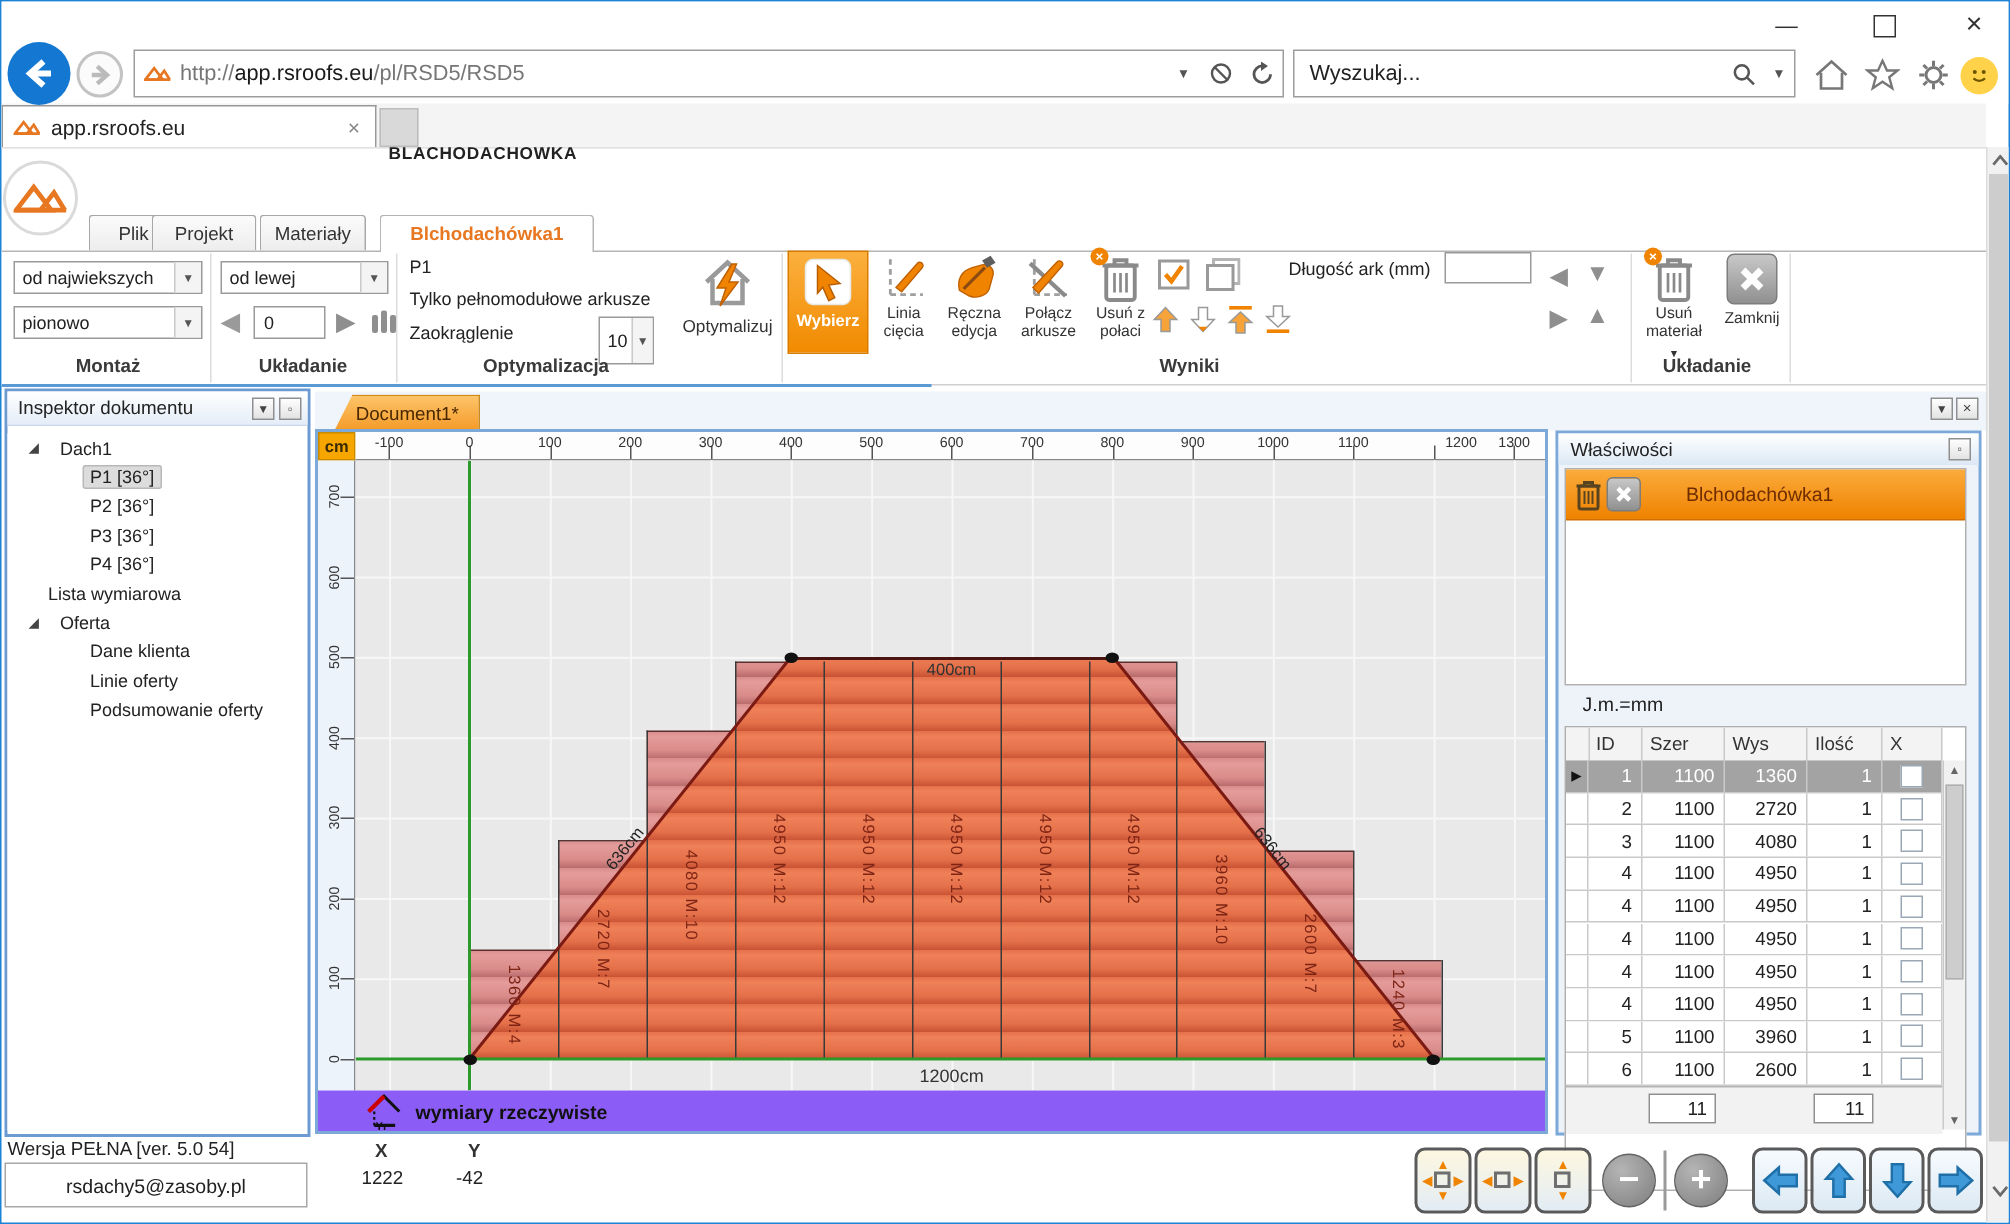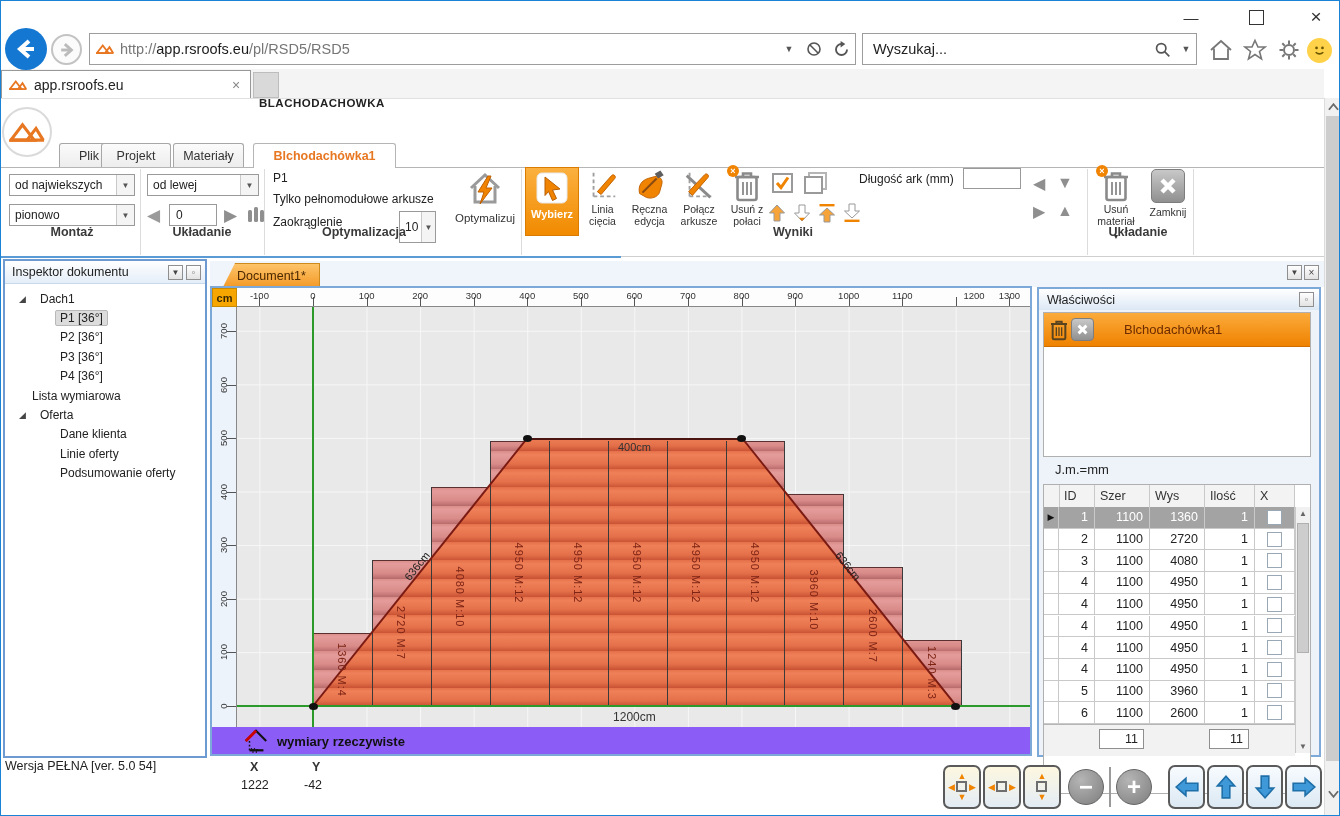--- a/index.html
+++ b/index.html
@@ -9,21 +9,21 @@
   .abs{position:absolute;}
   .flex{display:flex;align-items:center;}
   .sel{border:1px solid #9a9a9a;background:#fff;font-size:12px;display:flex;align-items:center;box-sizing:border-box;}
   .sel .txt{flex:1;padding-left:5px;white-space:nowrap;overflow:hidden;}
   .sel .dd{width:17px;align-self:stretch;border-left:1px solid #c9c9c9;display:flex;align-items:center;justify-content:center;font-size:8px;color:#555;background:#f4f4f4;}
   .rtab{position:absolute;top:142px;height:24px;background:linear-gradient(#fbfbfb,#ededed);
         border:1px solid #a7a7a7;border-bottom:none;border-radius:3px 3px 0 0;
         font-size:12.5px;display:flex;align-items:center;justify-content:center;box-sizing:border-box;color:#333;}
   .rtab.active{background:#fff;color:#e87722;height:25px;z-index:3;font-weight:bold;border-color:#b5b5b5;}
   .gsep{position:absolute;top:168px;height:86px;width:1px;background:#dcdcdc;}
-  .glabel{position:absolute;top:224px;font-size:12.5px;font-weight:bold;color:#3a3a3a;transform:translateX(-50%);}
+  .glabel{position:absolute;top:236px;font-size:12.5px;font-weight:bold;color:#3a3a3a;transform:translateX(-50%);}
   .ribbtn{position:absolute;top:166px;height:68px;display:flex;flex-direction:column;align-items:center;font-size:10.5px;line-height:12px;text-align:center;color:#333;cursor:default;}
   .ribbtn .ic{margin-top:2px;}
   .smallbtn{position:absolute;width:15px;height:15px;background:linear-gradient(#fefefe,#e3e3e3);border:1px solid #8f8f8f;
             display:flex;align-items:center;justify-content:center;font-size:8px;color:#444;box-sizing:border-box;}
   .treeitem{height:19.4px;display:flex;align-items:center;font-size:12px;white-space:nowrap;}
   .treeitem .lbl{padding:1px 5px;border-radius:2px;}
   .treeitem.selected .lbl{background:#dcdcdc;border:1px solid #b8b8b8;padding:0 4px;}
   .cell{position:absolute;top:0;height:100%;box-sizing:border-box;border-right:1px solid #c9c9c9;
         font-size:12.5px;display:flex;align-items:center;}
   .num{justify-content:flex-end;padding-right:6px;}
@@ -373,20 +373,21 @@
       </div>
       <div class="treeitem" style="padding-left: 50px;">
         <span class="lbl">Linie oferty</span>
       </div>
       <div class="treeitem" style="padding-left: 50px;">
         <span class="lbl">Podsumowanie oferty</span>
       </div>
     </div>
 
   <div class="abs" style="left:4px;top:758px;font-size:12.5px;color:#222;">Wersja PEŁNA [ver. 5.0 54]</div>
+  <div class="abs flex" style="left:2px;top:774px;width:202px;height:30px;border:1px solid #a8a8a8;background:#fff;justify-content:center;font-size:13px;box-sizing:border-box;">rsdachy5@zasoby.pl</div>
 
   <div class="abs" style="left:209px;top:260px;width:1114px;height:26px;background:#f0f5fb;"></div>
   <div class="abs flex" style="left:222px;top:262px;width:97px;height:24px;background:linear-gradient(#fdc469,#f49a28);border:1px solid #cf8a1c;border-bottom:none;box-sizing:border-box;clip-path:polygon(12px 0,100% 0,100% 100%,0 100%);justify-content:center;font-size:12.5px;color:#4a2800;">Document1*</div>
   <span class="smallbtn" style="left:1286px;top:264px;">▼</span>
   <span class="smallbtn" style="left:1303px;top:264px;font-size:10px;">×</span>
 
   <div class="abs flex" style="left:211px;top:287px;width:25px;height:19px;background:#f7a600;border:1px solid #c78a00;box-sizing:border-box;justify-content:center;font-size:11px;font-weight:bold;color:#3a2a00;">cm</div>
   <div class="abs" id="hruler" style="left:236px;top:287px;width:795px;height:19px;background:#fdfdfd;border-bottom:1px solid #888;box-sizing:border-box;overflow:hidden;">
       <div style="position: absolute; left: 22.43px; top: 9px; width: 1px; height: 10px; background: rgb(85, 85, 85);"></div>
       <div style="position: absolute; left: 22.43px; top: 2px; transform: translateX(-50%); font-size: 9.5px; color: rgb(51, 51, 51);">-100</div>

